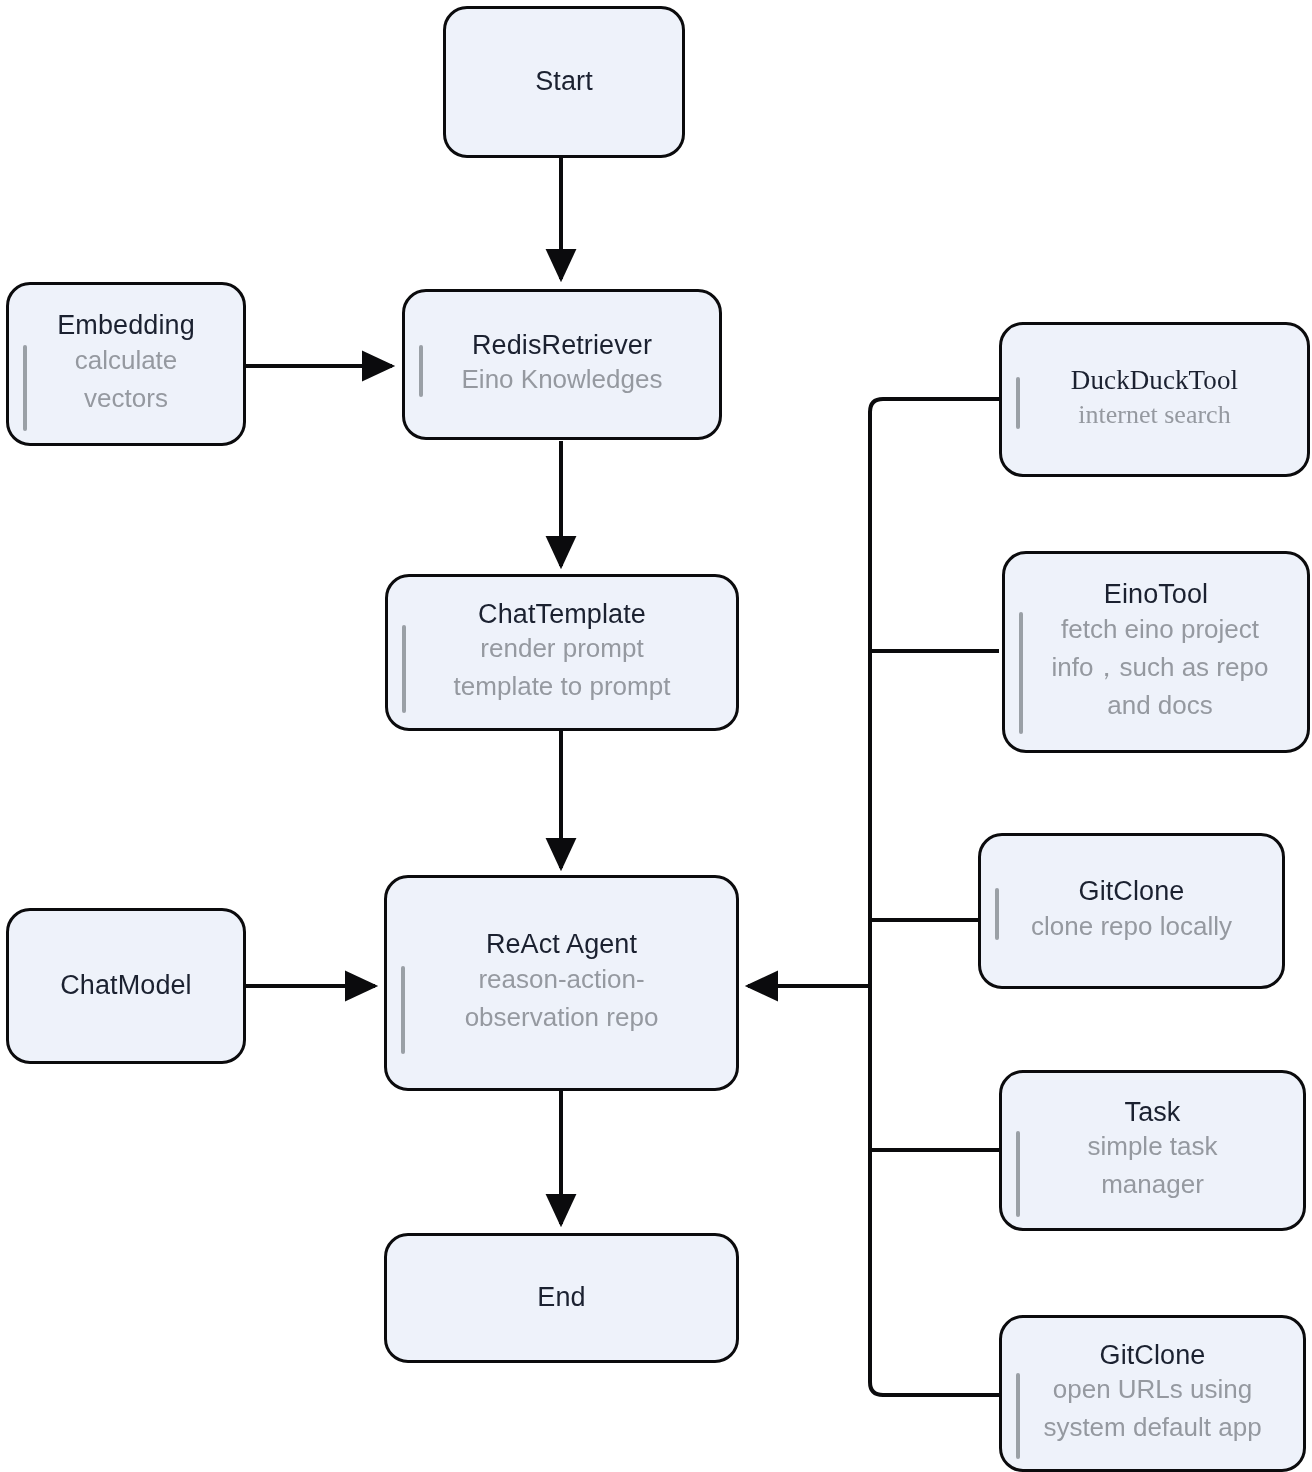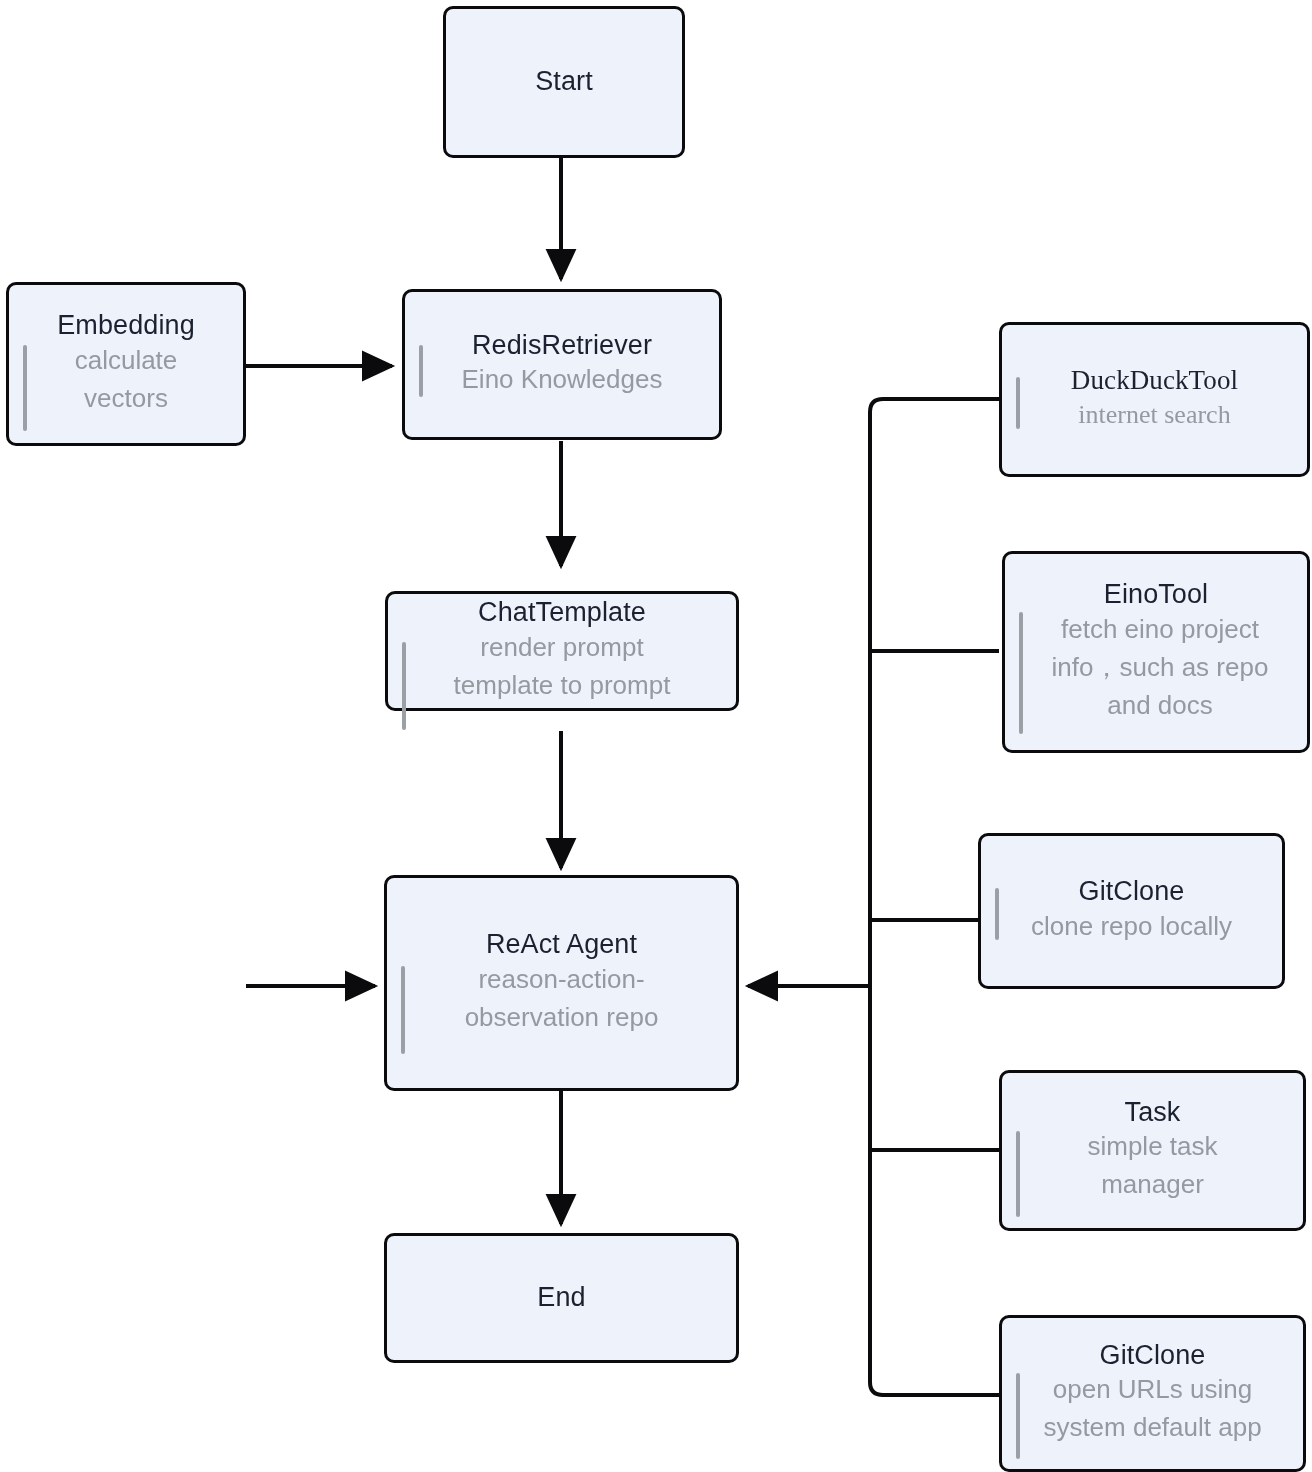--- a/index.html
+++ b/index.html
@@ -23,21 +23,21 @@
     top: 0;
     width: 1312px;
     height: 1472px;
     pointer-events: none;
   }
   .node {
     position: absolute;
     box-sizing: border-box;
     background: #eef2fa;
     border: 3px solid #0b0b0d;
-    border-radius: 10px;
+    border-radius: 24px;
     display: flex;
     flex-direction: column;
     align-items: center;
     justify-content: center;
     text-align: center;
     padding: 6px 10px;
   }
   .node .title {
     color: #1b2130;
     font-size: 27px;
@@ -145,29 +145,32 @@
   </div>
 
   <div class="node barleft" style="left:402px; top:289px; width:320px; height:151px;">
     <span class="accent-bar-abs" style="top:53px; height:52px;"></span>
     <div class="inner">
       <div class="title">RedisRetriever</div>
       <div class="subtitle" style="white-space:pre-line;">Eino Knowledges</div>
     </div>
   </div>
 
-  <div class="node barleft" style="left:385px; top:574px; width:354px; height:120px;margin-top:17px;">
+  <div class="node barleft" style="left:385px; top:574px; width:354px; height:157px;">
     <span class="accent-bar-abs" style="top:48px; height:88px;"></span>
     <div class="inner">
       <div class="title">ChatTemplate</div>
       <div class="subtitle" style="white-space:pre-line;">render prompt
 template to prompt</div>
     </div>
   </div>
 
+  <div class="node no-sub" style="left:6px; top:908px; width:240px; height:156px;">
+    <div class="title">ChatModel</div>
+  </div>
 
   <div class="node barleft" style="left:384px; top:875px; width:355px; height:216px;">
     <span class="accent-bar-abs" style="top:88px; height:88px;"></span>
     <div class="inner">
       <div class="title">ReAct Agent</div>
       <div class="subtitle" style="white-space:pre-line;">reason-action-
 observation repo</div>
     </div>
   </div>
 

